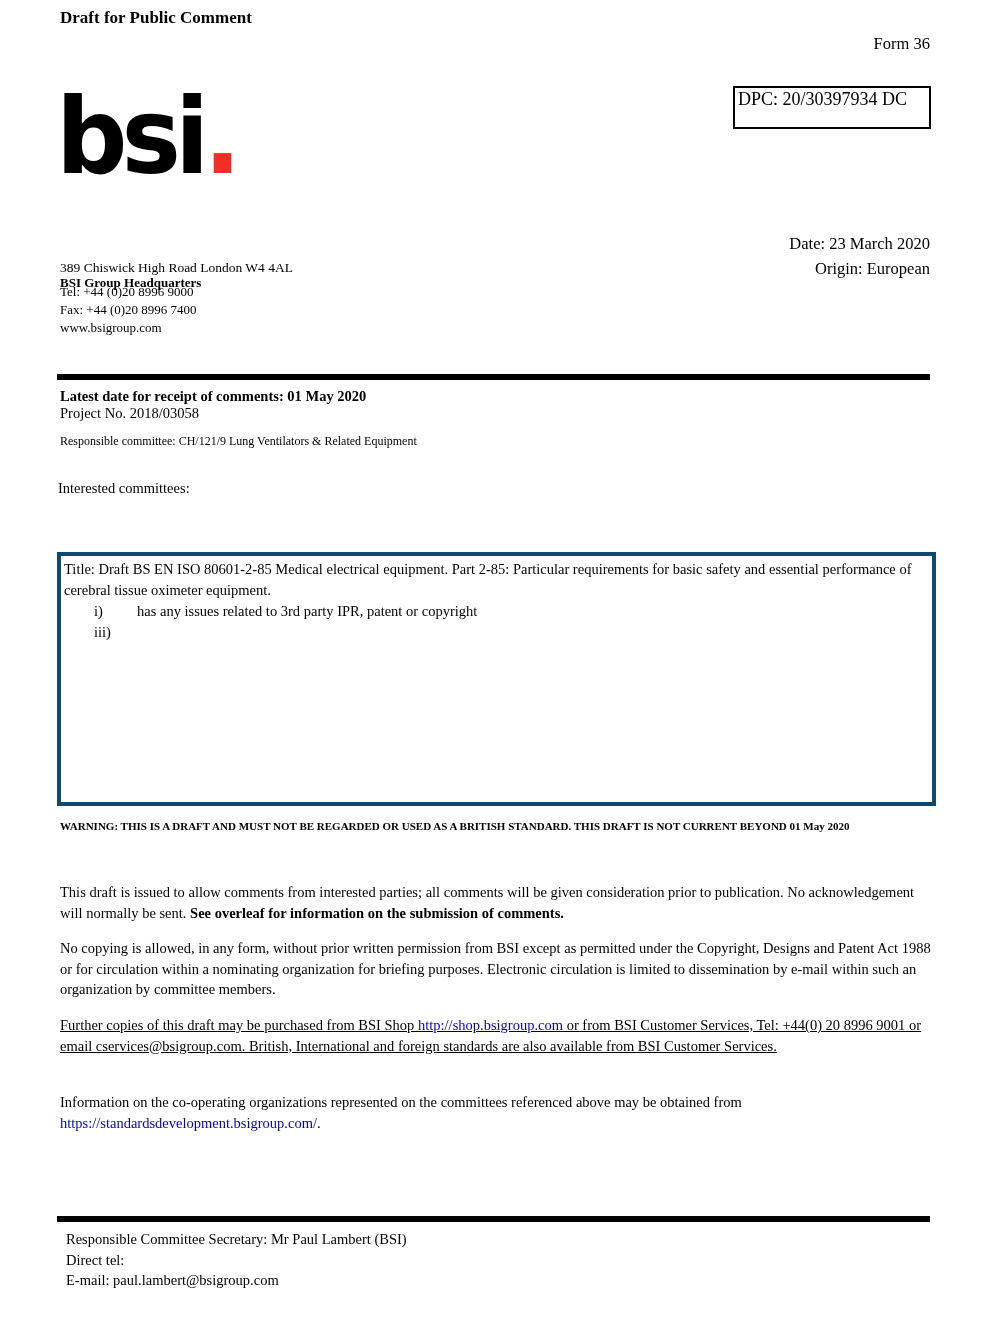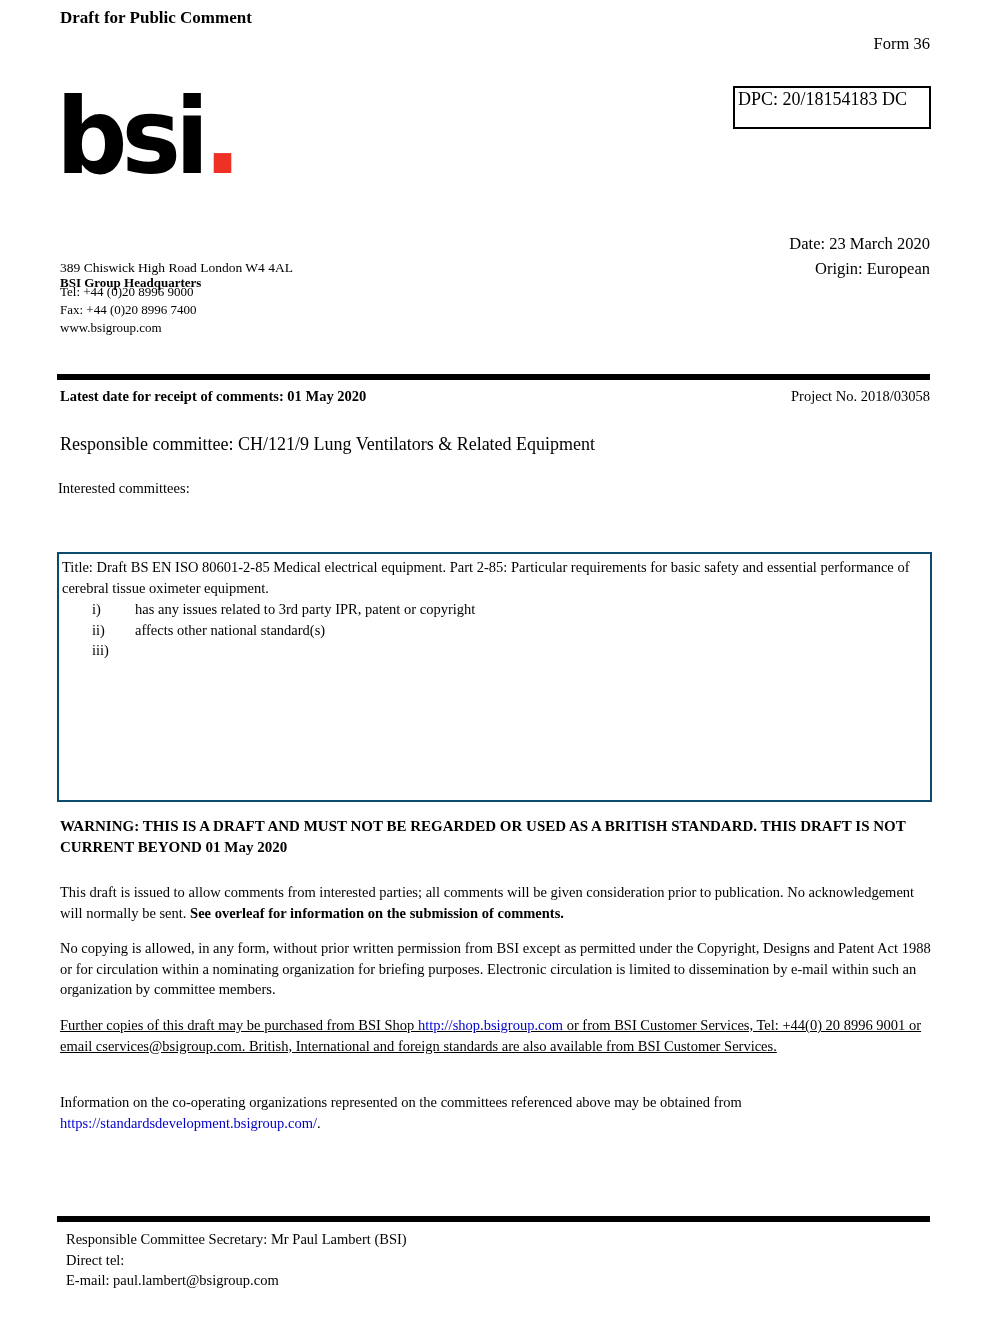--- a/index.html
+++ b/index.html
@@ -23,34 +23,34 @@
   .addr-street{left:60px;top:260px;font-size:13.5px;}
   .addr-contact{left:60px;top:283px;font-size:13px;line-height:18px;}
 
   .meta{right:60px;top:232px;text-align:right;font-size:16.5px;line-height:24.5px;}
 
   .rule{background:#000;height:6px;left:57px;width:873px;}
   .rule1{top:374px;}
   .rule2{top:1216px;}
 
   .comments-row{left:60px;top:388px;width:870px;display:flex;
-                justify-content:space-between;font-size:14.5px;}
+                justify-content:space-between;font-size:14.5px;flex-direction:column;}
   .comments-row .lbl{font-weight:bold;}
 
-  .responsible{left:60px;top:434px;font-size:18px;}
+  .responsible{left:60px;top:434px;font-size:12px;}
   .interested{left:58px;top:480px;font-size:14.5px;}
 
-  .title-box{left:57px;top:552px;width:865px;height:240px;border:2px solid #0c4a6e;
+  .title-box{left:57px;top:552px;width:865px;height:240px;border:4px solid #0c4a6e;
              padding:3px 3px;font-size:14.5px;line-height:20.5px;}
   .box-notify{margin-top:80px;}
   .box-list{margin-top:1px;}
   .box-list .row{display:flex;}
   .box-list .roman{display:inline-block;width:43px;margin-left:30px;flex:none;}
 
-  .warning{left:60px;top:816px;width:874px;font-size:15px;line-height:20.5px;
+  .warning{left:60px;top:816px;width:874px;font-size:11px;line-height:20.5px;
            font-weight:bold;}
 
   .para{left:60px;width:874px;font-size:14.5px;line-height:20.5px;}
   .p1{top:882px;}
   .p2{top:938px;}
   .p3{top:1015px;text-decoration:underline;}
   .p4{top:1092px;}
   .para .bold{font-weight:bold;}
   .link{color:#0000cc;cursor:pointer;}
 
@@ -58,21 +58,21 @@
 </style>
 </head>
 <body>
 
 <div>
 
   <div class="abs draft-title">Draft for Public Comment</div>
   <div class="abs form-label">Form 36</div>
 
   <div class="abs dpc-box">
-    <span>DPC: 20/18154183 DC</span>
+    <span>DPC: 20/30397934 DC</span>
   </div>
 
   <div class="abs logo"><span>bsi</span><span class="dot" style="color:#ee3124;">.</span></div>
 
   <div class="abs addr-title">BSI Group Headquarters</div>
   <div class="abs addr-street">389 Chiswick High Road London W4 4AL</div>
   <div class="abs addr-contact">
     <div>Tel: +44 (0)20 8996 9000</div>
     <div>Fax: +44 (0)20 8996 7400</div>
     <div>www.bsigroup.com</div>
@@ -94,24 +94,20 @@
   <div class="abs interested">Interested committees:</div>
 
   <div class="abs title-box">
     <div>Title: Draft BS EN ISO 80601-2-85 Medical electrical equipment. Part 2-85: Particular requirements for basic safety and essential performance of cerebral tissue oximeter equipment.</div>
     <div class="box-list">
       <div class="row">
         <span class="roman">i)</span>
         <span>has any issues related to 3rd party IPR, patent or copyright</span>
       </div>
       <div class="row">
-        <span class="roman">ii)</span>
-        <span>affects other national standard(s)</span>
-      </div>
-      <div class="row">
         <span class="roman">iii)</span>
       </div>
     </div>
   </div>
 
   <div class="abs warning">WARNING: THIS IS A DRAFT AND MUST NOT BE REGARDED OR USED AS A BRITISH STANDARD. THIS DRAFT IS NOT CURRENT BEYOND 01 May 2020</div>
 
   <div class="abs para p1">
     <span>This draft is issued to allow comments from interested parties; all comments will be given consideration prior to publication. No acknowledgement will normally be sent. </span><span class="bold">See overleaf for information on the submission of comments.</span>
   </div>

